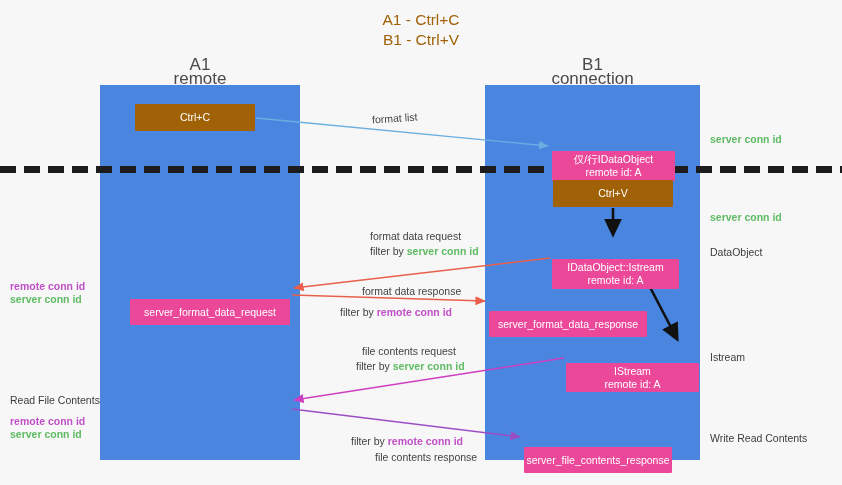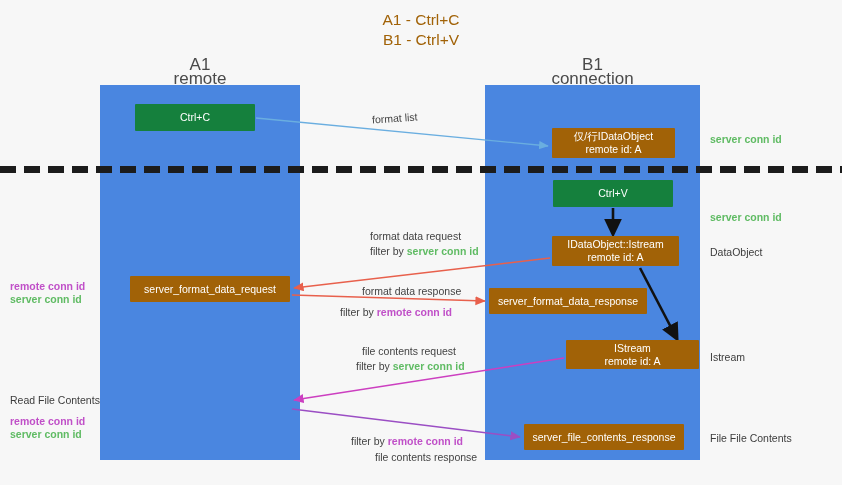--- a/index.html
+++ b/index.html
@@ -71,34 +71,34 @@
     flex-direction: column;
     align-items: center;
     justify-content: center;
     text-align: center;
     color: #ffffff;
     font-size: 10.5px;
     line-height: 13px;
     border-radius: 1px;
     padding: 2px 4px;
   }
-  .box.green { background: #15803d; }
+  .box.green { background: #a16207; }
   .box.orange { background: #fbb councils; }
-  .box.orange { background: #a16207; }
+  .box.orange { background: #ec4899; margin-top: 23px; }
   .box .l2 { display: block; }
 
   #box-ctrl-c     { left: 135px; top: 104px; width: 120px; height: 27px; }
   #box-idataobj   { left: 552px; top: 128px; width: 123px; height: 30px; }
   #box-ctrl-v     { left: 553px; top: 180px; width: 120px; height: 27px; }
   #box-getdata    { left: 552px; top: 236px; width: 127px; height: 30px; }
   #box-fmt-req    { left: 130px; top: 276px; width: 160px; height: 26px; }
   #box-fmt-resp   { left: 489px; top: 288px; width: 158px; height: 26px; }
   #box-istream    { left: 566px; top: 340px; width: 133px; height: 29px; }
   #box-file-req   { left: 130px; top: 392px; width: 160px; height: 26px; }
-  #box-file-resp  { left: 524px; top: 424px; width: 160px; height: 26px; }
+  #box-file-resp  { left: 524px; top: 424px; width: 148px; height: 26px; }
 
   
   #separator {
     position: absolute;
     left: 0;
     top: 166px;
     width: 842px;
     height: 7px;
     background-image: linear-gradient(to right, #1c1c1c 0 16px, transparent 16px 24px);
     background-size: 24px 7px;
@@ -256,21 +256,21 @@
 
   <div class="caption" id="cap-file-resp-1">file contents response</div>
   <div class="caption" id="cap-file-resp-2">
     <span>filter by </span><span class="hl-remote">remote conn id</span>
   </div>
 
   <div class="side-note green" id="note-server-1">server conn id</div>
   <div class="side-note green" id="note-server-2">server conn id</div>
   <div class="side-note plain" id="note-dataobject">DataObject</div>
   <div class="side-note plain" id="note-istream">Istream</div>
-  <div class="side-note plain" id="note-writefile">File File Contents</div>
+  <div class="side-note plain" id="note-writefile">Write Read Contents</div>
 
   <div class="side-note remote" id="legend-left-1-remote">remote conn id</div>
   <div class="side-note green" id="legend-left-1-server">server conn id</div>
 
   <div class="side-note plain" id="legend-left-2-title">Read File Contents</div>
   <div class="side-note remote" id="legend-left-2-remote">remote conn id</div>
   <div class="side-note green" id="legend-left-2-server">server conn id</div>
 
 </div>
 

